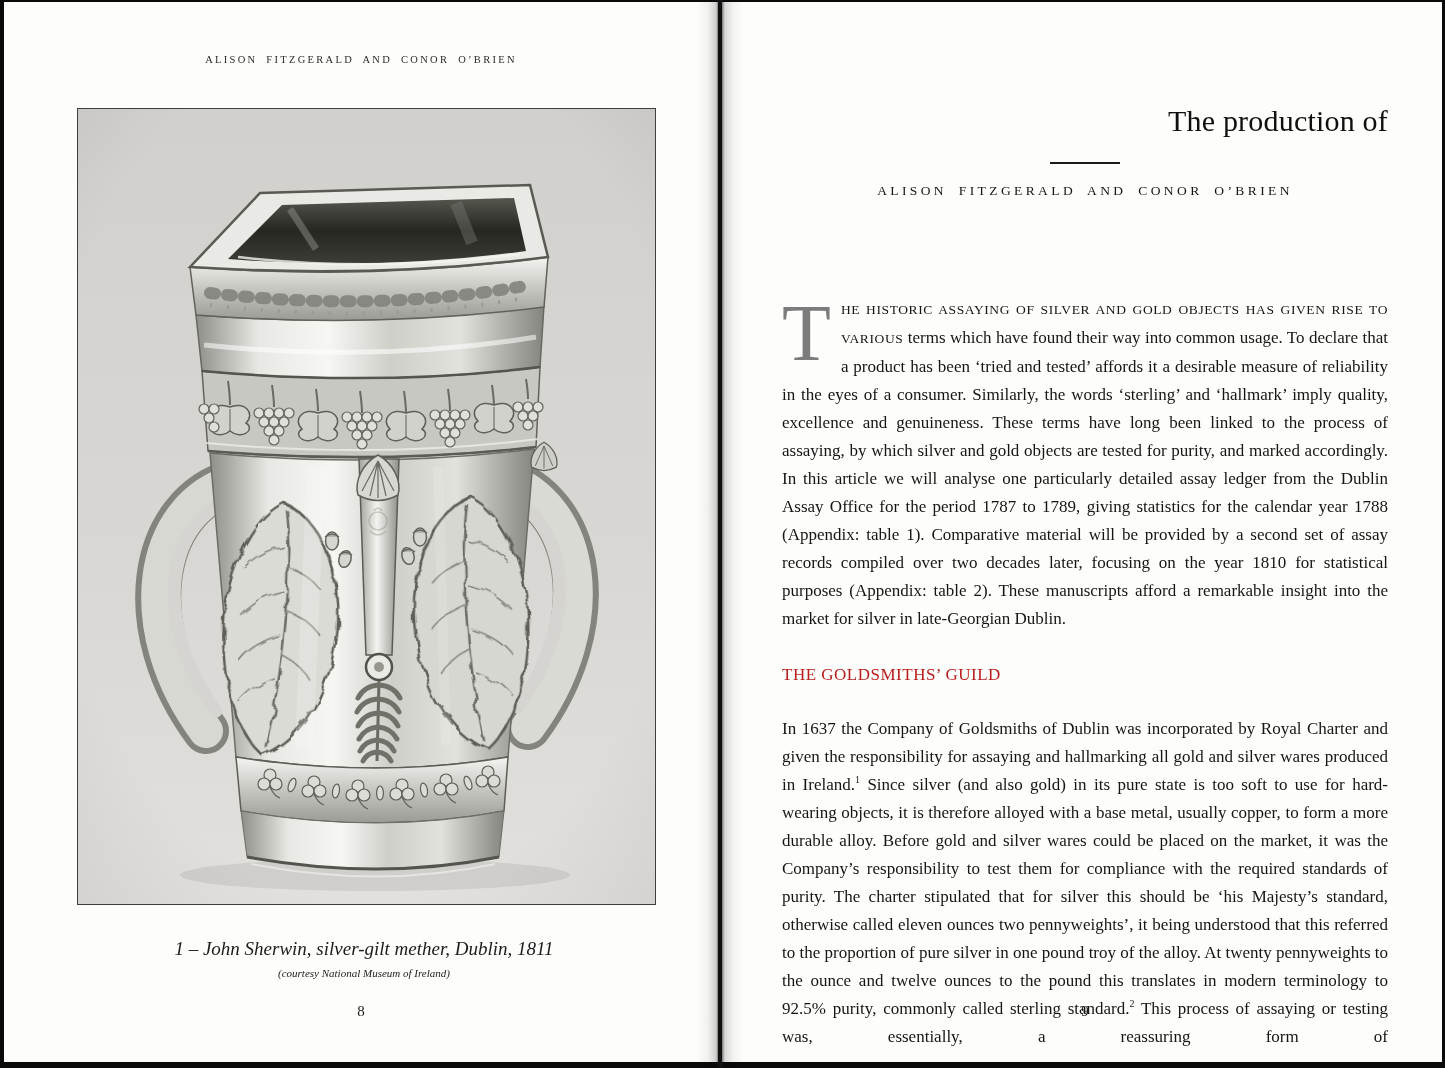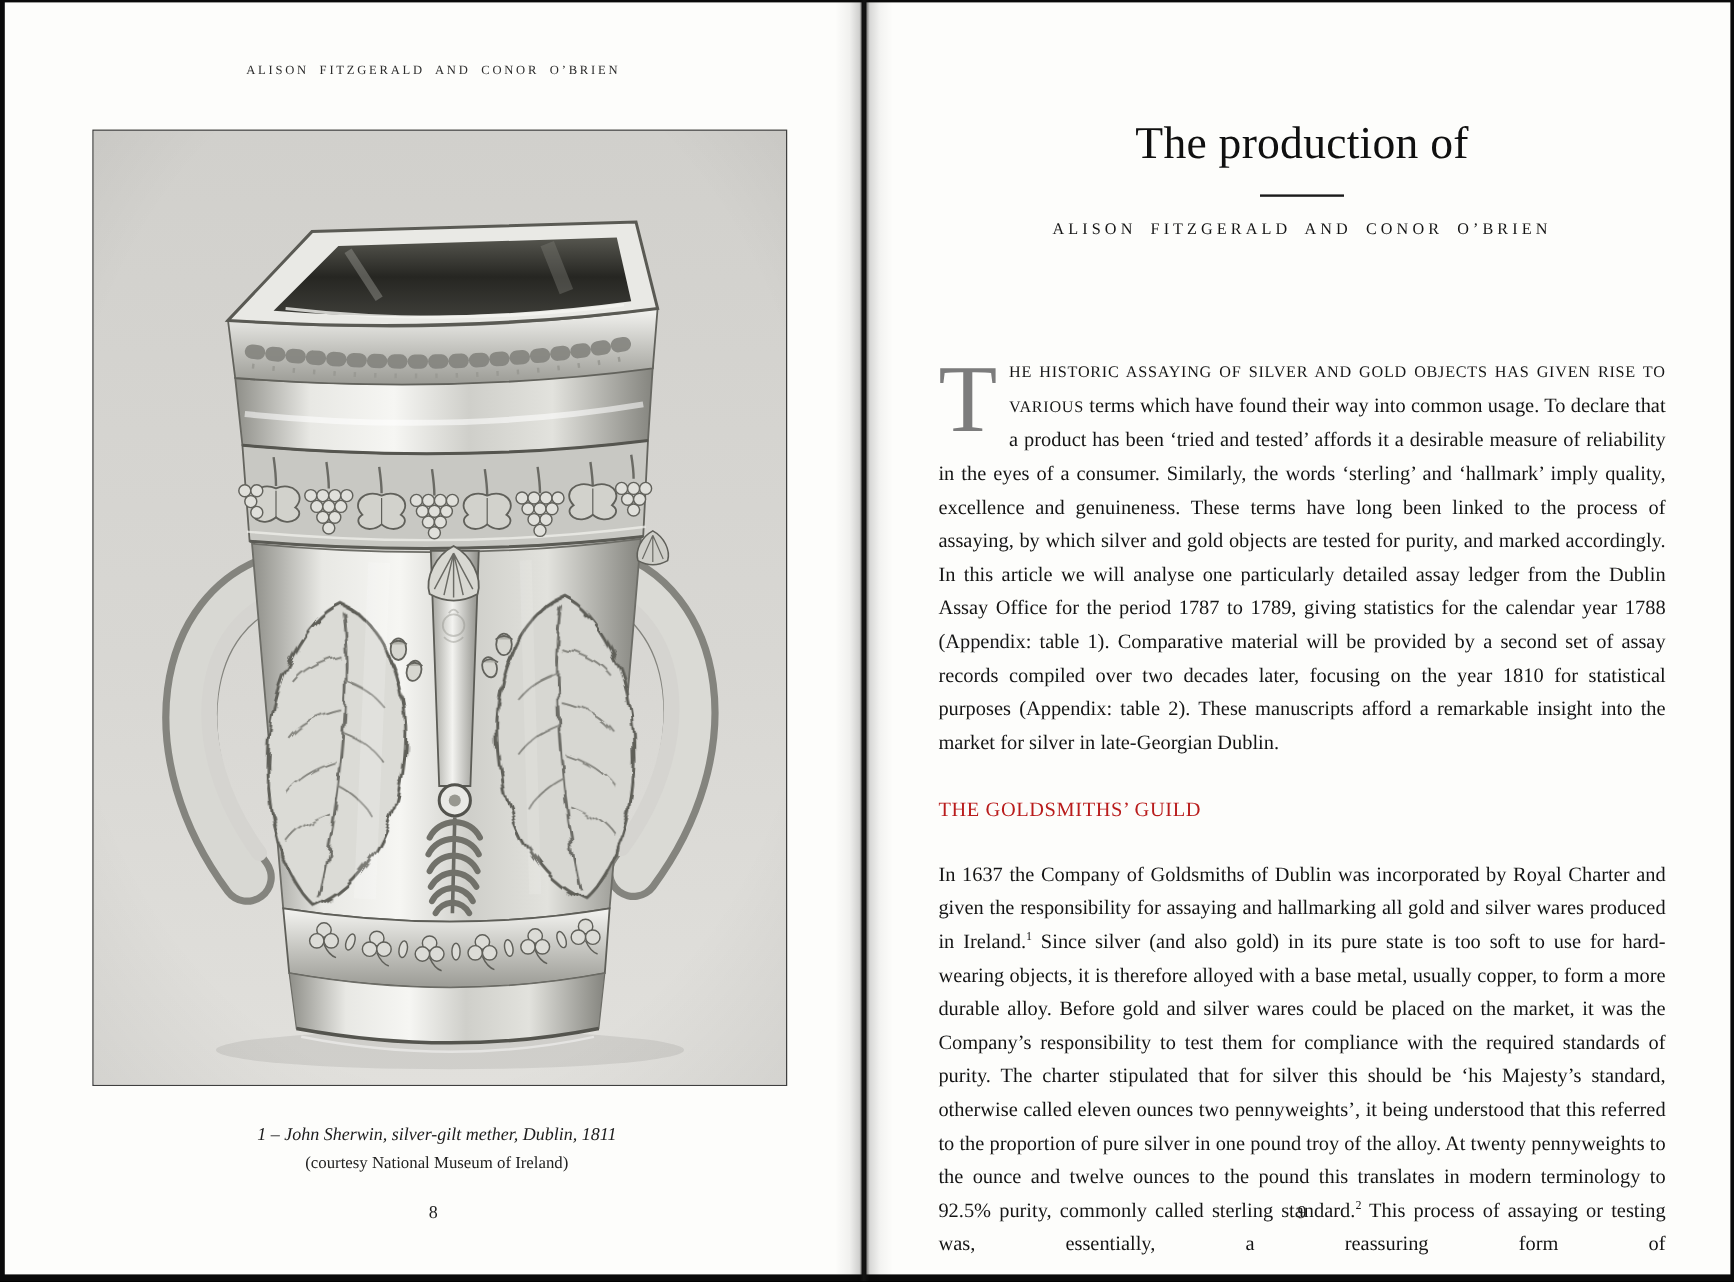--- a/index.html
+++ b/index.html
@@ -33,35 +33,35 @@
     color:#2b2b2b;word-spacing:4px;
   }
   .figure-frame{
     position:absolute;left:73px;top:106px;width:577px;height:795px;
     border:1px solid #3f3f3f;background:#d7d6d2;box-sizing:content-box;
   }
   .figure-frame svg{display:block;}
   .caption{
     position:absolute;left:40px;top:936px;width:640px;text-align:center;
   }
-  .caption-line1{font-style:italic;font-size:15px;color:#1c1c1c;}
-  .caption-line2{font-size:14px;color:#222;margin-top:7px;}
+  .caption-line1{font-style:italic;font-size:19px;color:#1c1c1c;}
+  .caption-line2{font-style:italic;font-size:11px;color:#222;margin-top:7px;}
   .page-num{
     position:absolute;top:1001px;left:0;width:100%;text-align:center;
     font-size:15px;color:#1e1e1e;
   }
   .page-right .page-num{width:726px;left:0;}
 
   
   .text-col{
     position:absolute;left:60px;top:94px;width:606px;
   }
   .article-title{
-    margin:0;text-align:center;font-weight:400;
-    font-size:38px;line-height:49px;color:#101010;
+    margin:0;text-align:right;font-weight:400;
+    font-size:30px;line-height:49px;color:#101010;
     letter-spacing:0.2px;
   }
   .title-rule{
     width:70px;height:2px;background:#1b1b1b;border:0;
     margin:17px auto 0 auto;
   }
   .byline{
     margin-top:19px;text-align:center;
     font-size:13.5px;letter-spacing:3.4px;word-spacing:5px;color:#141414;
   }

